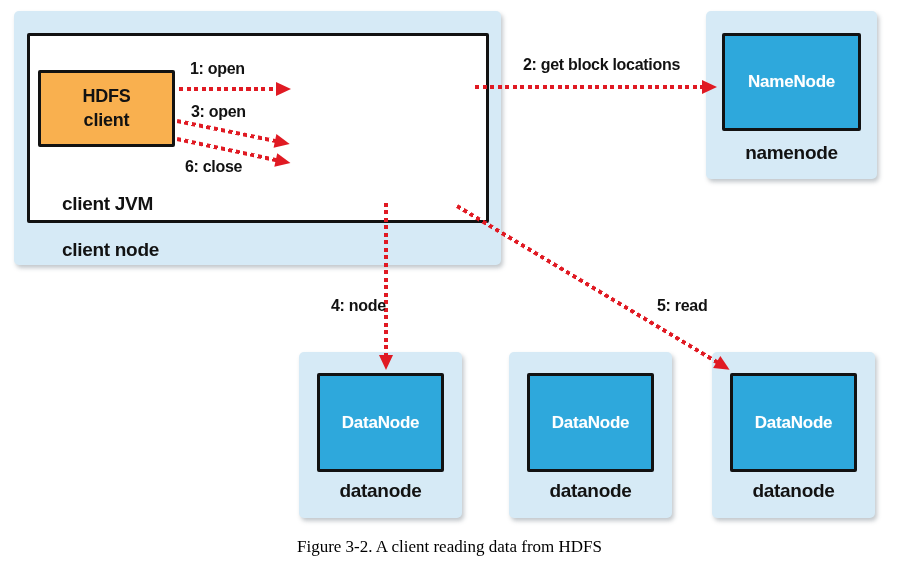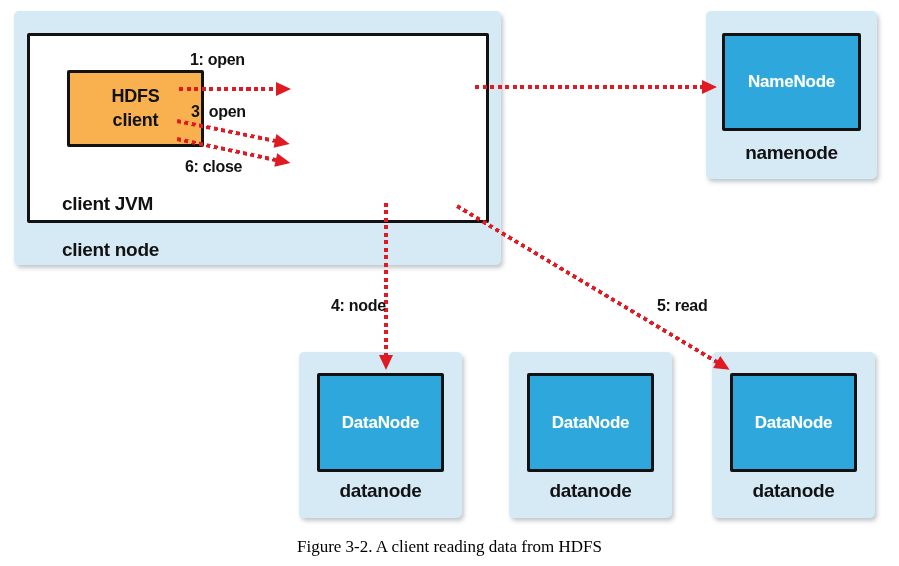--- a/index.html
+++ b/index.html
@@ -65,21 +65,21 @@
 
 <div class="canvas">
 
   <div class="container" style="left:14px;top:11px;width:487px;height:254px;">
     <div class="plate-label" style="left:48px;top:228px;">client node</div>
   </div>
 
   <div class="blackbox whitebox" style="left:27px;top:33px;width:462px;height:190px;"></div>
   <div class="plate-label" style="left:62px;top:193px;">client JVM</div>
 
-  <div class="blackbox orangebox" style="left:38px;top:70px;width:137px;height:77px;margin-left:29px;">HDFS
+  <div class="blackbox orangebox" style="left:38px;top:70px;width:137px;height:77px;">HDFS
 client</div>
 
 
 
   <div class="container" style="left:706px;top:11px;width:171px;height:168px;">
     <div class="plate-label centered" style="top:131px;">namenode</div>
   </div>
   <div class="blackbox bluebox" style="left:722px;top:33px;width:139px;height:98px;">NameNode</div>
 
   <div class="container" style="left:299px;top:352px;width:163px;height:166px;">
@@ -120,21 +120,22 @@
   <div class="arrow" style="left:386px;top:196px;width:167px;transform:rotate(90deg);">
     <div class="dotline"></div>
     <div class="ahead"></div>
   </div>
 
   <div class="arrow" style="left:457px;top:199px;width:318px;transform:rotate(31deg);">
     <div class="dotline"></div>
     <div class="ahead"></div>
   </div>
 
-  <div class="arrowlabel" style="left:190px;top:51px;">1: open</div>
+  <div class="arrowlabel" style="left:190px;top:60px;">1: open</div>
+  <div class="arrowlabel" style="left:523px;top:56px;">2: get block locations</div>
   <div class="arrowlabel" style="left:191px;top:103px;">3: open</div>
   <div class="arrowlabel" style="left:185px;top:158px;">6: close</div>
   <div class="arrowlabel" style="left:331px;top:297px;">4: node</div>
   <div class="arrowlabel" style="left:657px;top:297px;">5: read</div>
 
   <div class="caption">Figure 3-2. A client reading data from HDFS</div>
 
 </div>
 
 </body></html>

